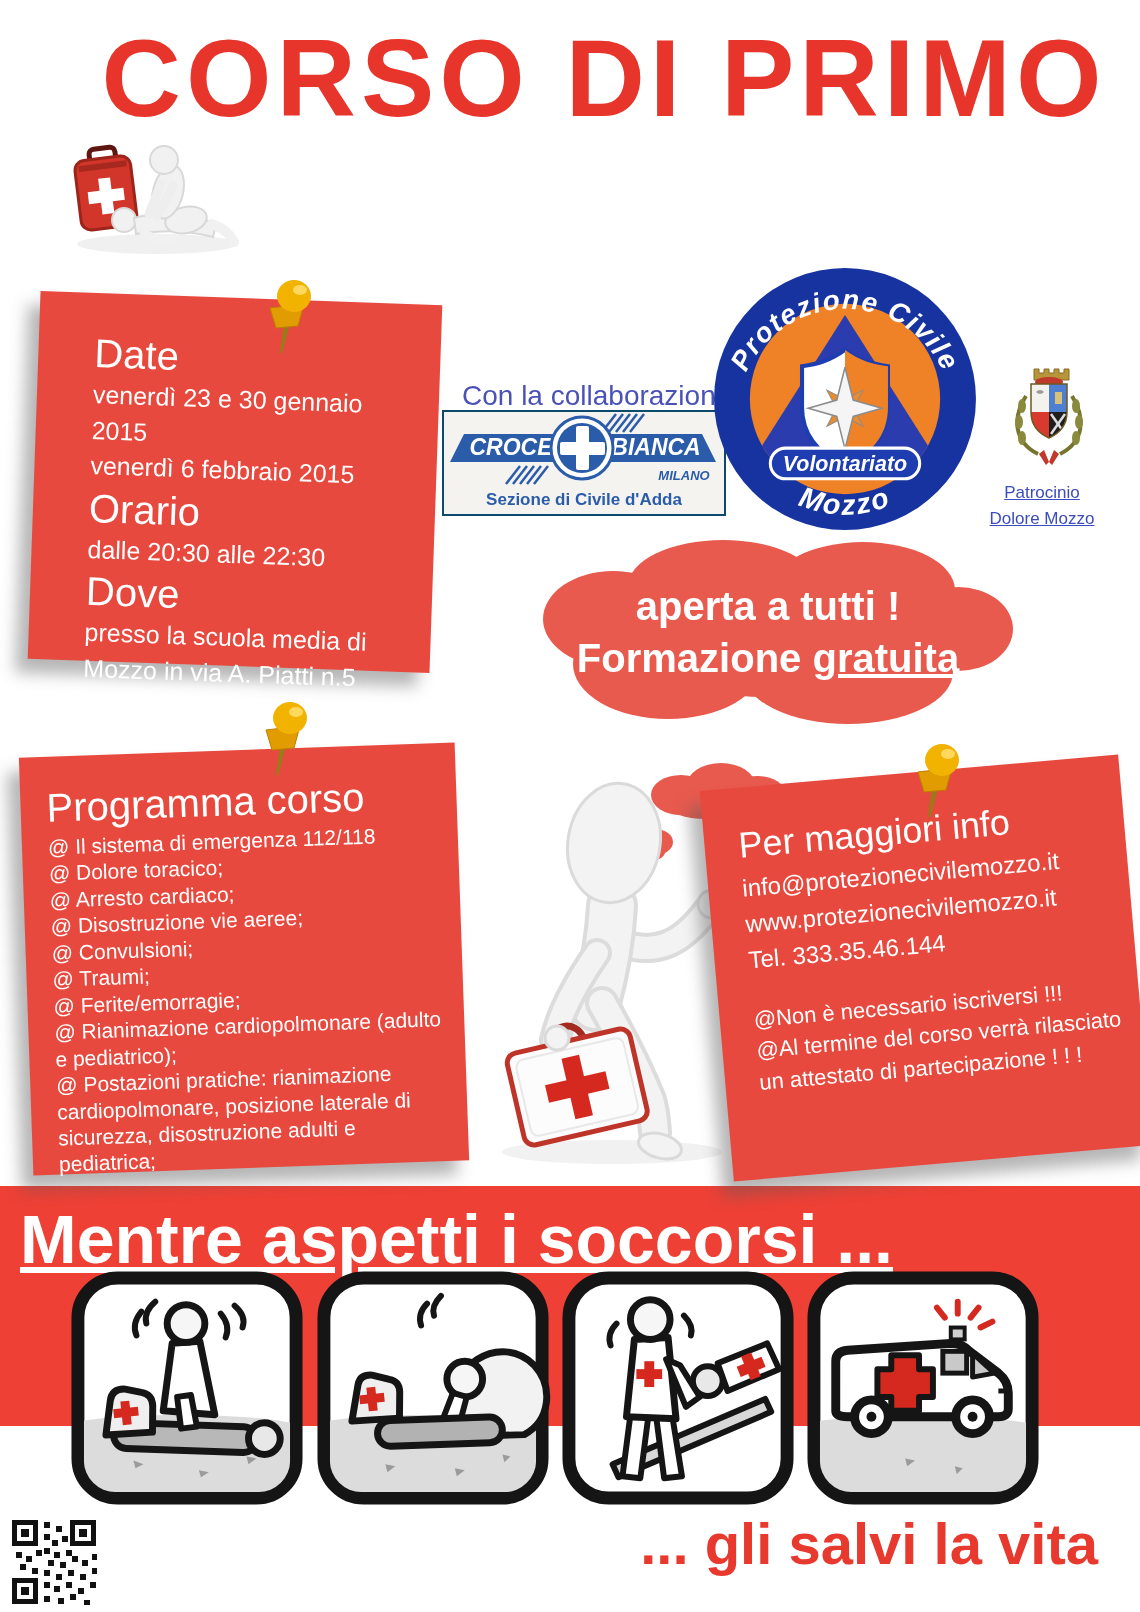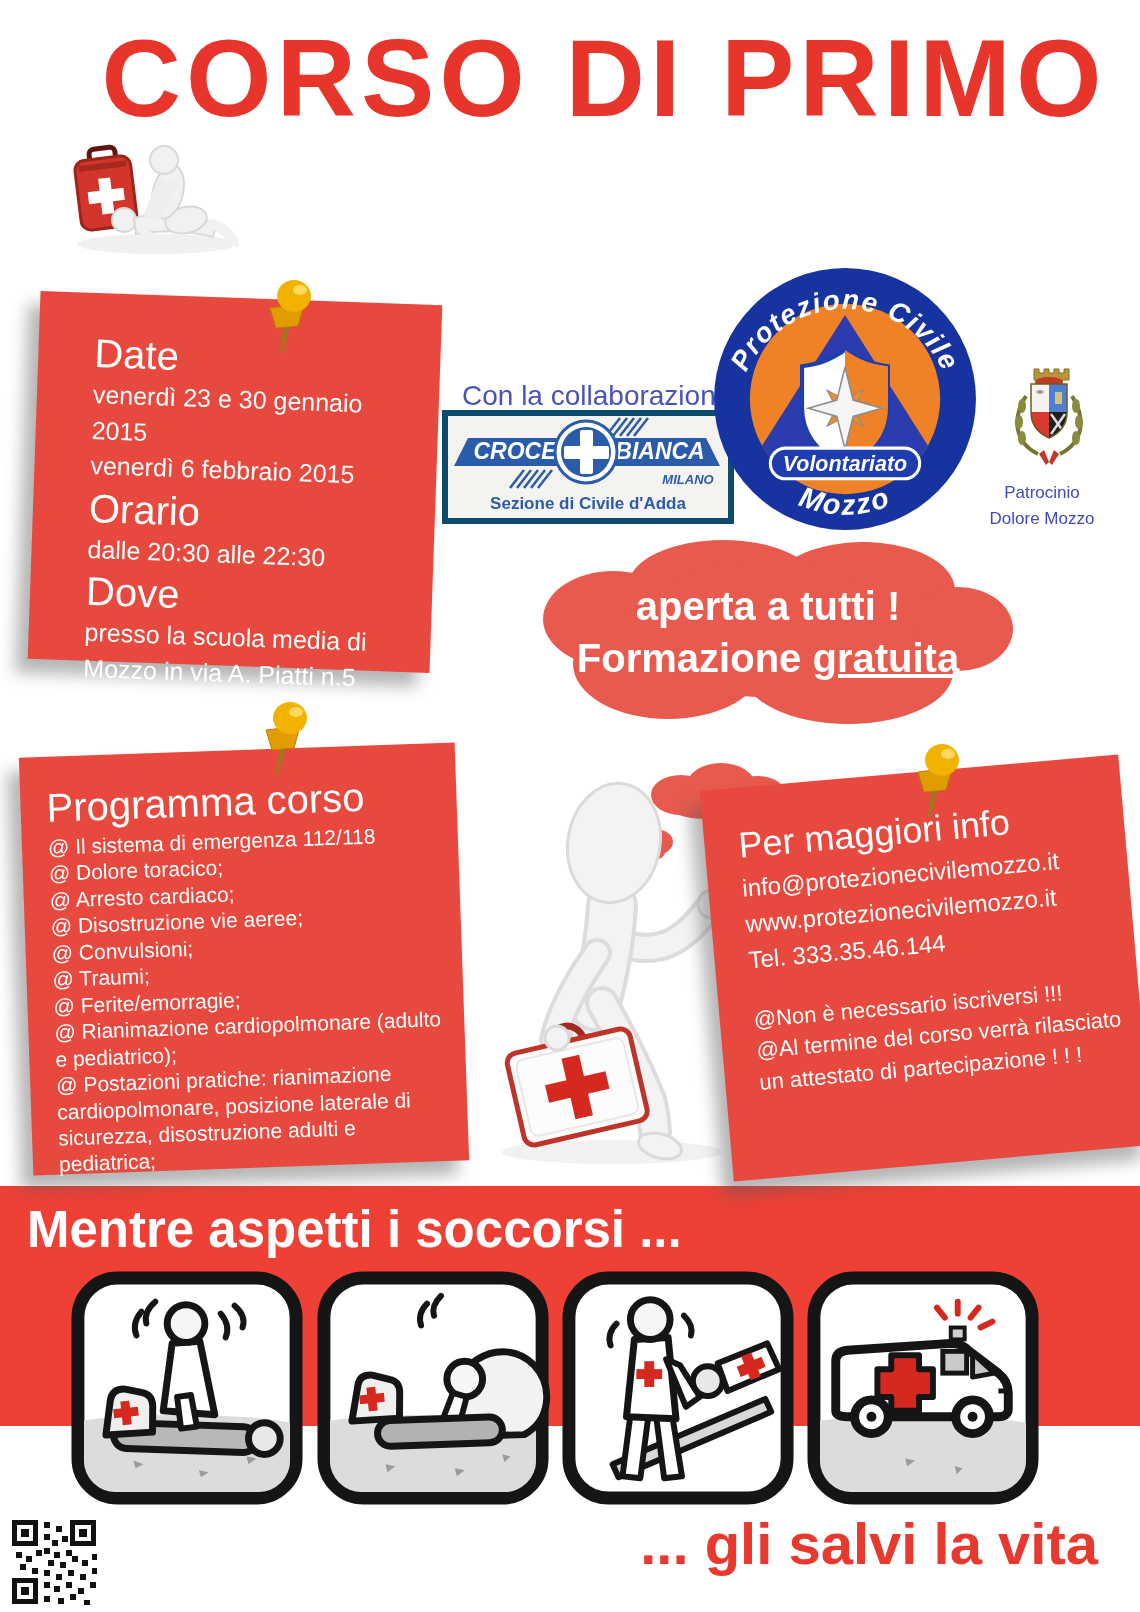--- a/index.html
+++ b/index.html
@@ -21,30 +21,30 @@
   .note-program .pi{font-size:21px;line-height:1.26;}
   .note-info{left:716px;top:772px;width:420px;height:392px;transform:rotate(-5deg);
              padding:36px 18px 0 34px;box-sizing:border-box;}
   .note-info .nh{font-size:36px;line-height:1.2;margin-bottom:4px;}
   .note-info .cl{font-size:24px;line-height:1.5;}
   .note-info .nt{font-size:22px;line-height:1.42;}
   .note-info .gap{height:26px;}
   .pin{position:absolute;z-index:5;}
   .collab-label{position:absolute;left:462px;top:380px;font-size:28px;color:#4a52b8;}
   .croce-box{position:absolute;left:442px;top:410px;width:280px;height:102px;
-             background:#f5f3f0;border:6px solid #0c4a6e;text-align:center;}
+             background:#f5f3f0;border:2px solid #0c4a6e;text-align:center;}
   .sezione{font-size:17px;font-weight:700;color:#2a5caa;margin-top:0px;}
   .patronage{position:absolute;left:952px;top:480px;width:180px;text-align:center;
-             font-size:17px;line-height:1.5;color:#3c4bbd;}
+             font-size:17px;line-height:1.5;color:#3c4bbd;text-decoration:underline;}
   .cloud-wrap{position:absolute;left:518px;top:524px;width:500px;height:212px;}
   .cloud-text{position:absolute;top:56px;width:100%;text-align:center;color:#ffffff;
               font-size:40px;font-weight:700;line-height:1.3;z-index:2;}
   .cloud-text .ul{text-decoration:underline;}
   .banner{position:absolute;left:0;top:1186px;width:1140px;height:240px;background:#ee4035;z-index:1;}
-  .banner-text{padding:14px 0 0 27px;color:#ffffff;font-size:51px;font-weight:700;}
+  .banner-text{padding:14px 0 0 20px;color:#ffffff;font-size:68px;font-weight:700;text-decoration:underline;}
   .panel{position:absolute;top:1268px;width:236px;height:240px;z-index:3;}
   .tagline{position:absolute;left:430px;top:1510px;width:668px;text-align:right;
            color:#e8392f;font-size:58px;font-weight:700;z-index:3;}
   .qr{position:absolute;left:8px;top:1516px;z-index:3;}
 </style>
 </head>
 <body>
 
 <div id="poster">
 

